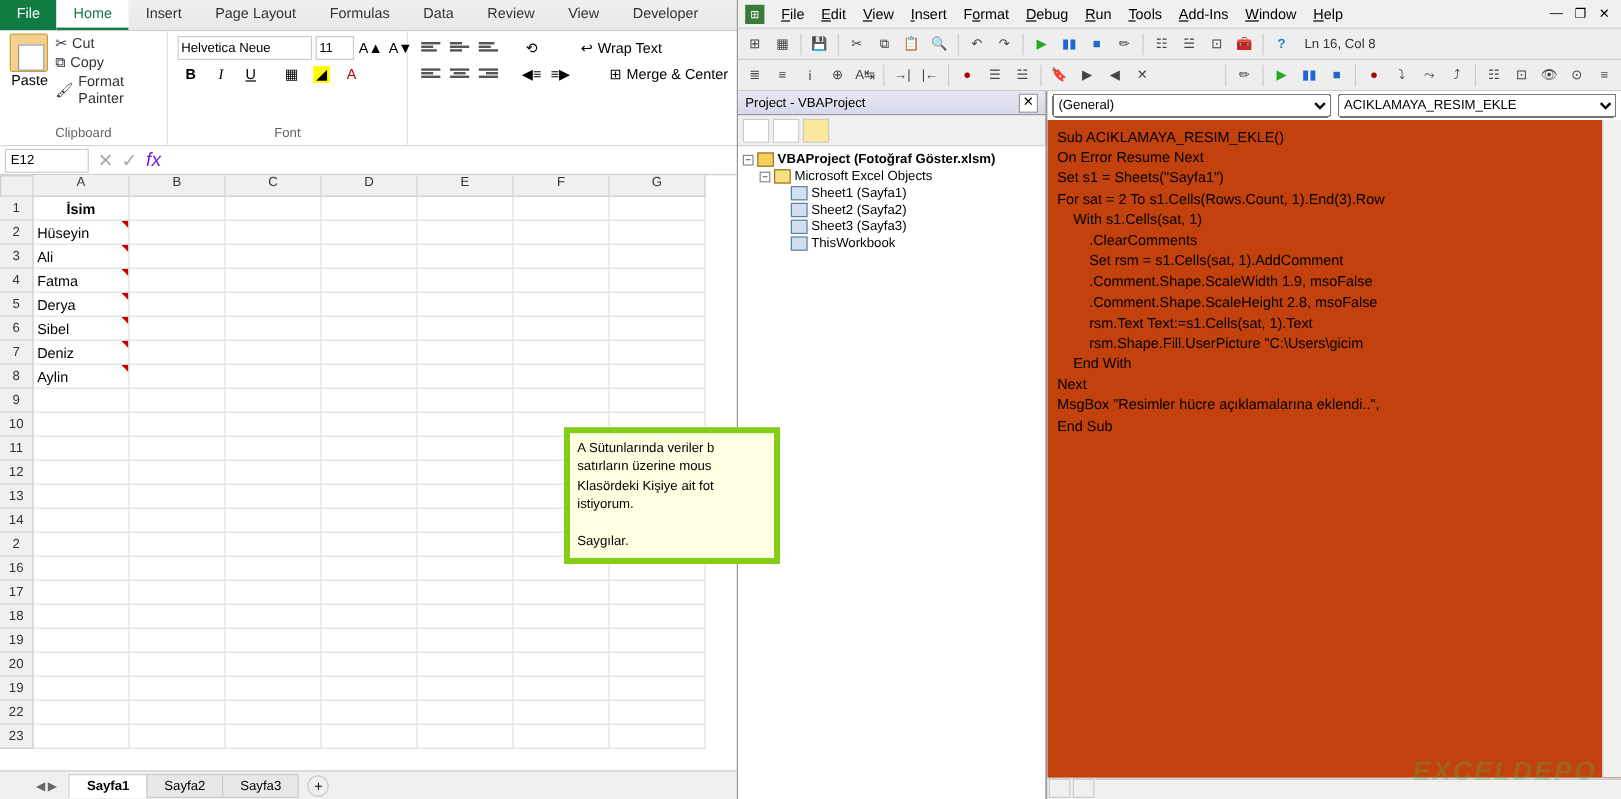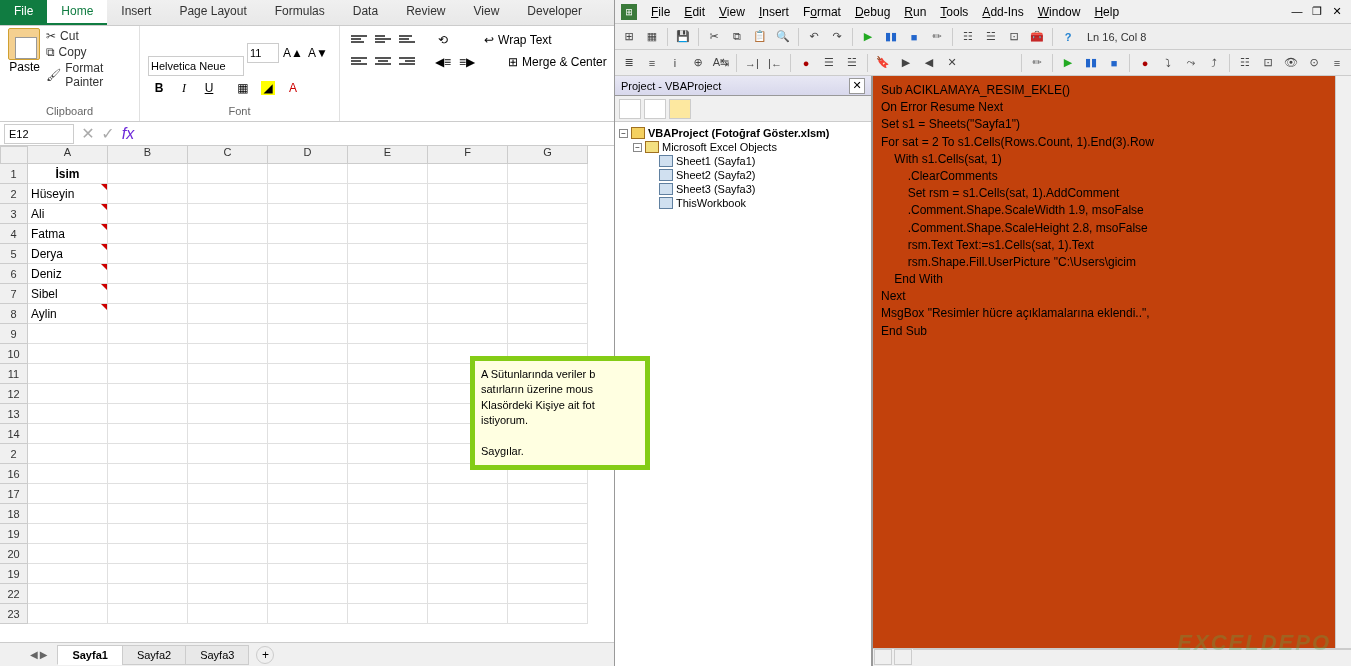--- a/index.html
+++ b/index.html
@@ -137,21 +137,21 @@
             <span>Format Painter</span>
           </div>
       </div>
     </div>
     <div class="ribbon-group-label">Clipboard</div>
   </div>
 
   <div class="ribbon-group font-group">
     <div>
       <div class="font-row">
-        <input class="font-select" style="width: 96px; margin-top: 26px;" value="Helvetica Neue">
+        <input class="font-select" style="width: 112px;" value="Helvetica Neue">
         <input class="font-select" style="width: 32px;" value="11">
         <button class="sq-btn">A▲</button>
         <button class="sq-btn">A▼</button>
       </div>
       <div class="font-row">
         <button class="sq-btn" style="font-weight:bold">B</button>
         <button class="sq-btn" style="font-style:italic;font-family:serif">I</button>
         <button class="sq-btn" style="text-decoration:underline">U</button>
         <span style="width:6px"></span>
         <button class="sq-btn">▦</button>
@@ -321,30 +321,30 @@
           <div class="cell-row">
             <div class="cell comment">Derya</div>
             <div class="cell"></div>
             <div class="cell"></div>
             <div class="cell"></div>
             <div class="cell"></div>
             <div class="cell"></div>
             <div class="cell"></div>
           </div>
           <div class="cell-row">
+            <div class="cell comment">Sibel</div>
+            <div class="cell"></div>
+            <div class="cell"></div>
+            <div class="cell"></div>
+            <div class="cell"></div>
+            <div class="cell"></div>
+            <div class="cell"></div>
+          </div>
+          <div class="cell-row">
             <div class="cell comment">Deniz</div>
-            <div class="cell"></div>
-            <div class="cell"></div>
-            <div class="cell"></div>
-            <div class="cell"></div>
-            <div class="cell"></div>
-            <div class="cell"></div>
-          </div>
-          <div class="cell-row">
-            <div class="cell comment">Sibel</div>
             <div class="cell"></div>
             <div class="cell"></div>
             <div class="cell"></div>
             <div class="cell"></div>
             <div class="cell"></div>
             <div class="cell"></div>
           </div>
           <div class="cell-row">
             <div class="cell comment">Aylin</div>
             <div class="cell"></div>
@@ -633,20 +633,24 @@
             <span>Sheet3 (Sayfa3)</span>
           </div>
         <div class="tree-item tree-ind2">
             <span class="tree-ico obj"></span>
             <span>ThisWorkbook</span>
           </div>
       </div>
     </div>
 
     <div class="code-pane">
+      <div class="code-dd">
+        <select><option>(General)</option></select>
+        <select><option>ACIKLAMAYA_RESIM_EKLE</option></select>
+      </div>
       <div class="code-area"><span>Sub ACIKLAMAYA_RESIM_EKLE()
 On Error Resume Next
 Set s1 = Sheets("Sayfa1")
 For sat = 2 To s1.Cells(Rows.Count, 1).End(3).Row
     With s1.Cells(sat, 1)
         .ClearComments
         Set rsm = s1.Cells(sat, 1).AddComment
         .Comment.Shape.ScaleWidth 1.9, msoFalse
         .Comment.Shape.ScaleHeight 2.8, msoFalse
         rsm.Text Text:=s1.Cells(sat, 1).Text

